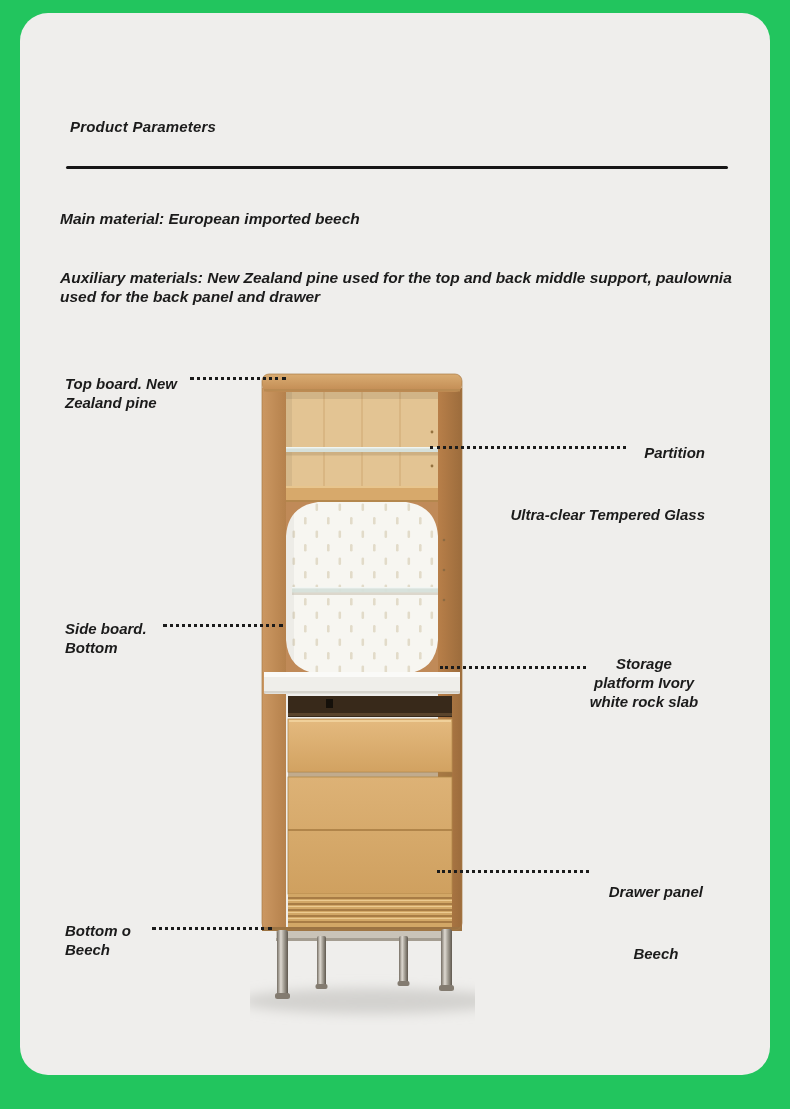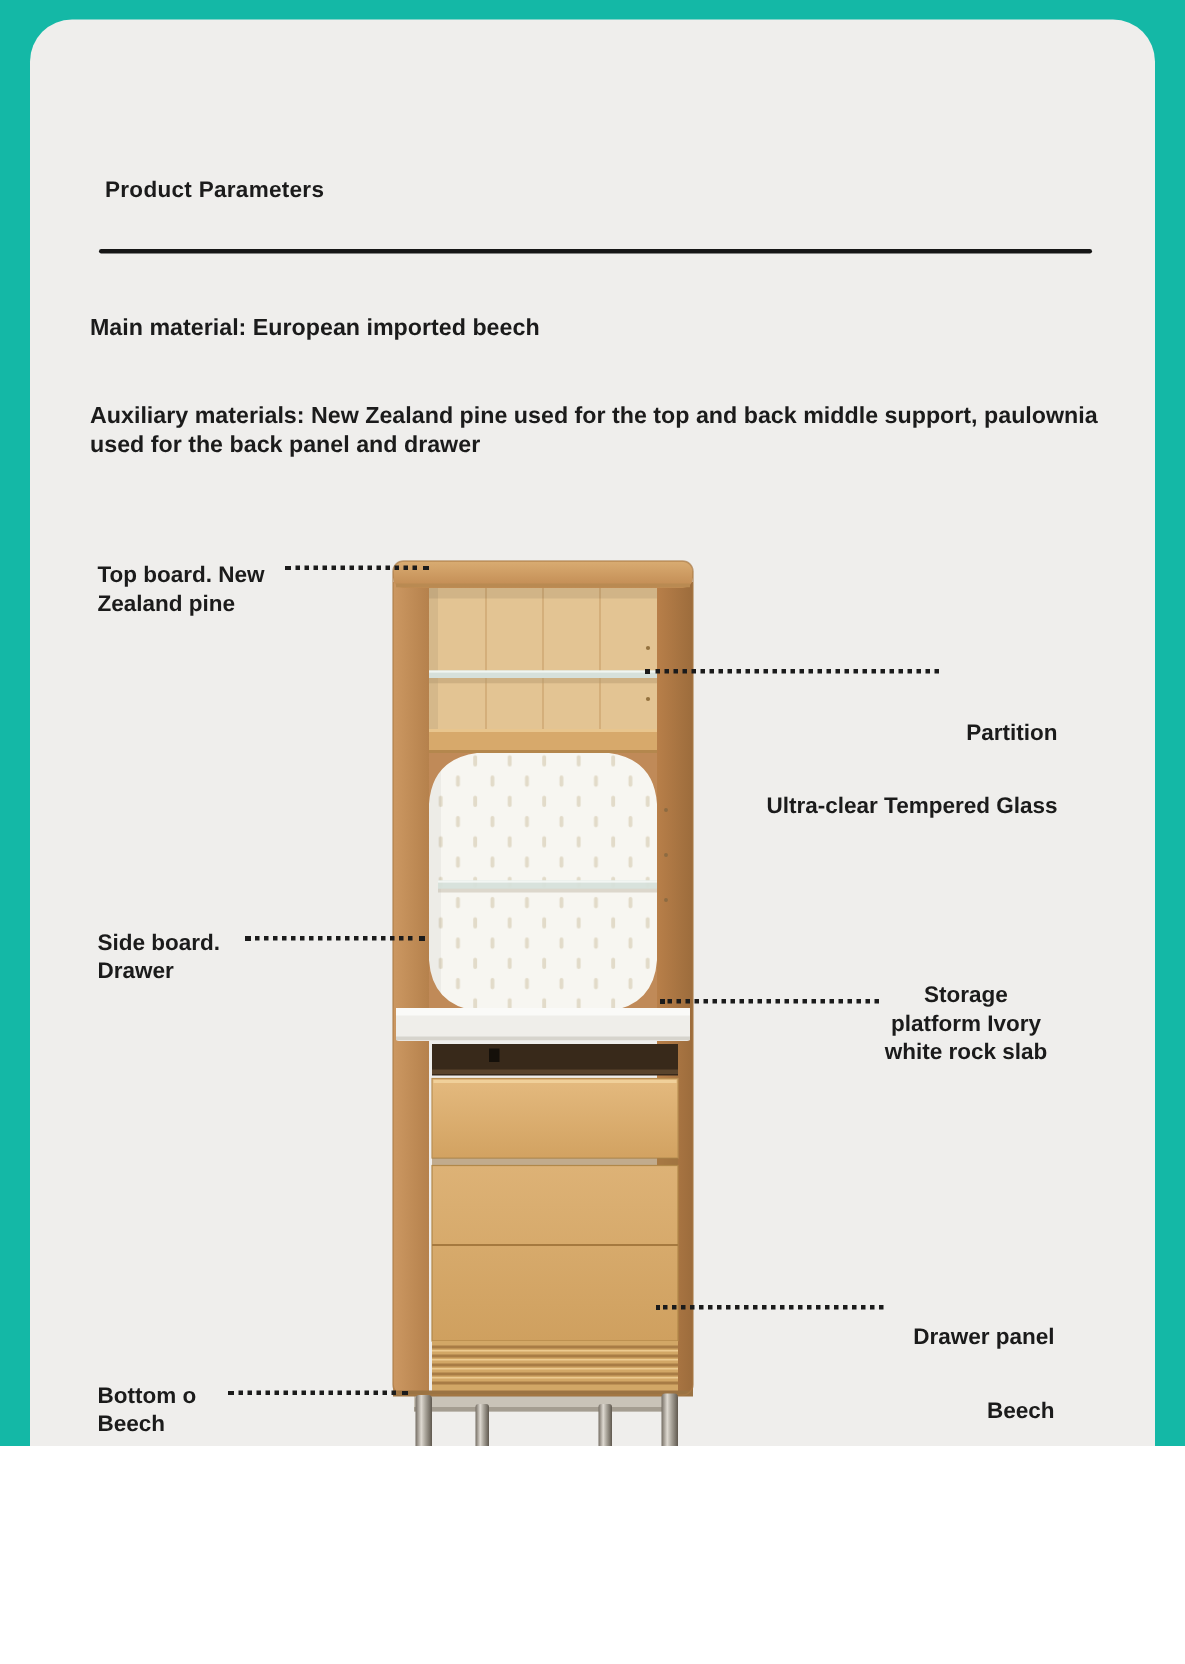--- a/index.html
+++ b/index.html
@@ -1,20 +1,21 @@
 <!DOCTYPE html>
 <html style="--card-bg: #efeeec; --text: #1b1b1b; --leader-line: #1b1b1b; --wood-side: #c08a58; --wood-top: #cf9f66; --wood-interior-pine: #e3c493; --wood-drawer: #dcae72; --pegboard: #f7f6f1; --glass: #d6e0da; --platform: #efeeea; --niche-dark: #38291a; --leg-metal: #b3ada3;"><head>
 <meta charset="utf-8">
 <style>
   html,body{margin:0;padding:0;background:#ffffff;}
   .page{
-    position:relative;width:790px;height:964px;overflow:hidden;
-    background:#14b8a6;
+    position:relative;width:790px;height:1109px;overflow:hidden;
+    background:#22c55e;
     font-family:"Liberation Sans", sans-serif;
     color:var(--text,#1b1b1b);
+    font-style:italic;
   }
   .card{
     position:absolute;left:20px;top:13px;width:750px;height:1062px;
     background:var(--card-bg,#efeeec);
     border-radius:28px;
   }
   .section-title{
     position:absolute;left:70px;top:118px;margin:0;
     font-size:15px;font-weight:700;letter-spacing:.2px;
   }
@@ -30,23 +31,23 @@
   .materials .main-material{top:209px;}
   .materials .aux-material{top:240px;margin-top:28px;}
 
   
   .callout{
     position:absolute;font-size:15px;font-weight:700;line-height:19px;
     white-space:pre-line;
   }
   .callout.right{text-align:right;}
   .callout.center{text-align:center;}
-  .callout .l2{margin-top:11px;}
+  .callout .l2{margin-top:24px;text-align:center;}
   .co-top-board{left:65px;top:374px;}
-  .co-partition{right:85px;top:460px;}
+  .co-partition{right:85px;top:424px;}
   .co-side-board{left:65px;top:619px;}
   .co-storage{left:564px;top:654px;width:160px;}
   .co-drawer{right:87px;top:863px;}
   .co-bottom{left:65px;top:921px;}
 
   
   .leader{
     position:absolute;height:0;
     border-top:3px dotted var(--leader-line,#1b1b1b);
   }
@@ -243,21 +244,21 @@
 
   <div class="callout co-top-board">Top board. New
 Zealand pine</div>
 
   <div class="callout right co-partition">
     <div>Partition</div>
     <div class="l2">Ultra-clear Tempered Glass</div>
   </div>
 
   <div class="callout co-side-board">Side board.
-Drawer</div>
+Bottom</div>
 
   <div class="callout center co-storage">Storage
 platform Ivory
 white rock slab</div>
 
   <div class="callout right co-drawer">
     <div>Drawer panel</div>
     <div class="l2">Beech</div>
   </div>
 

